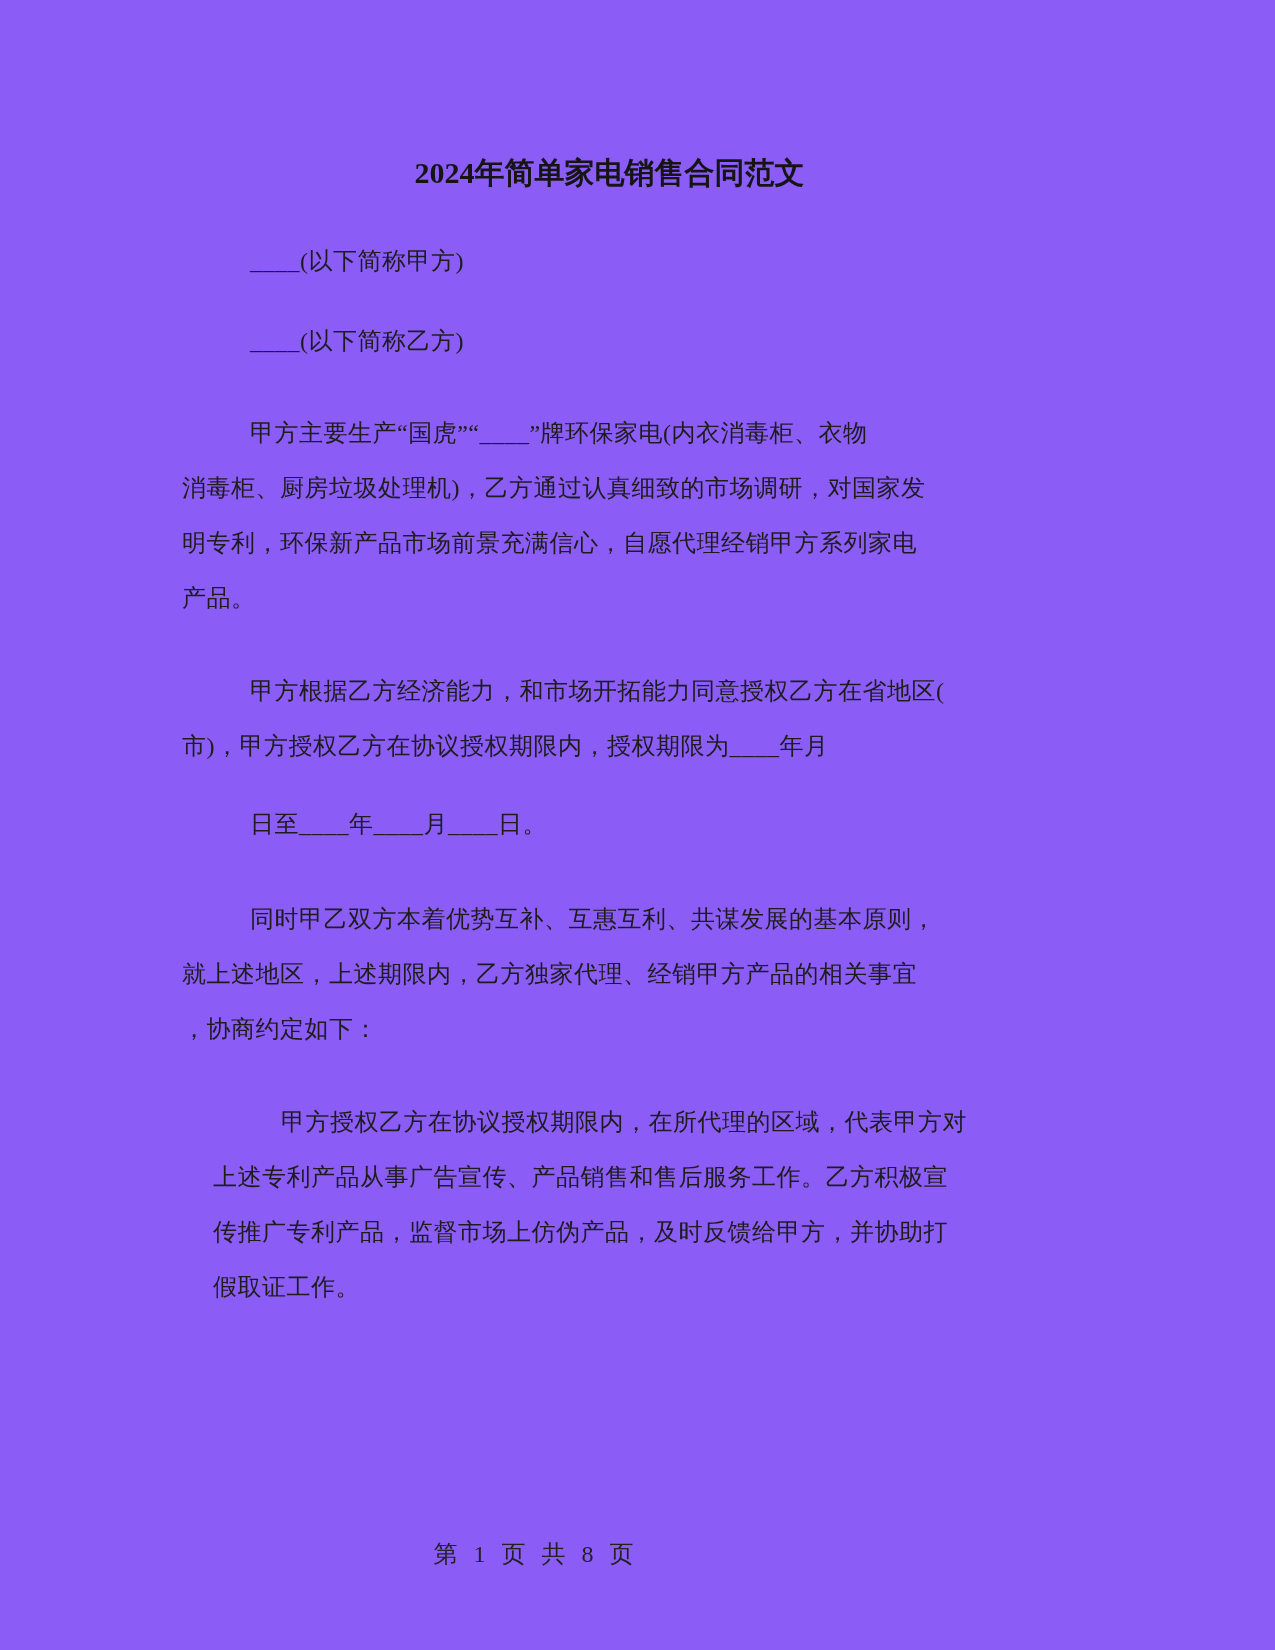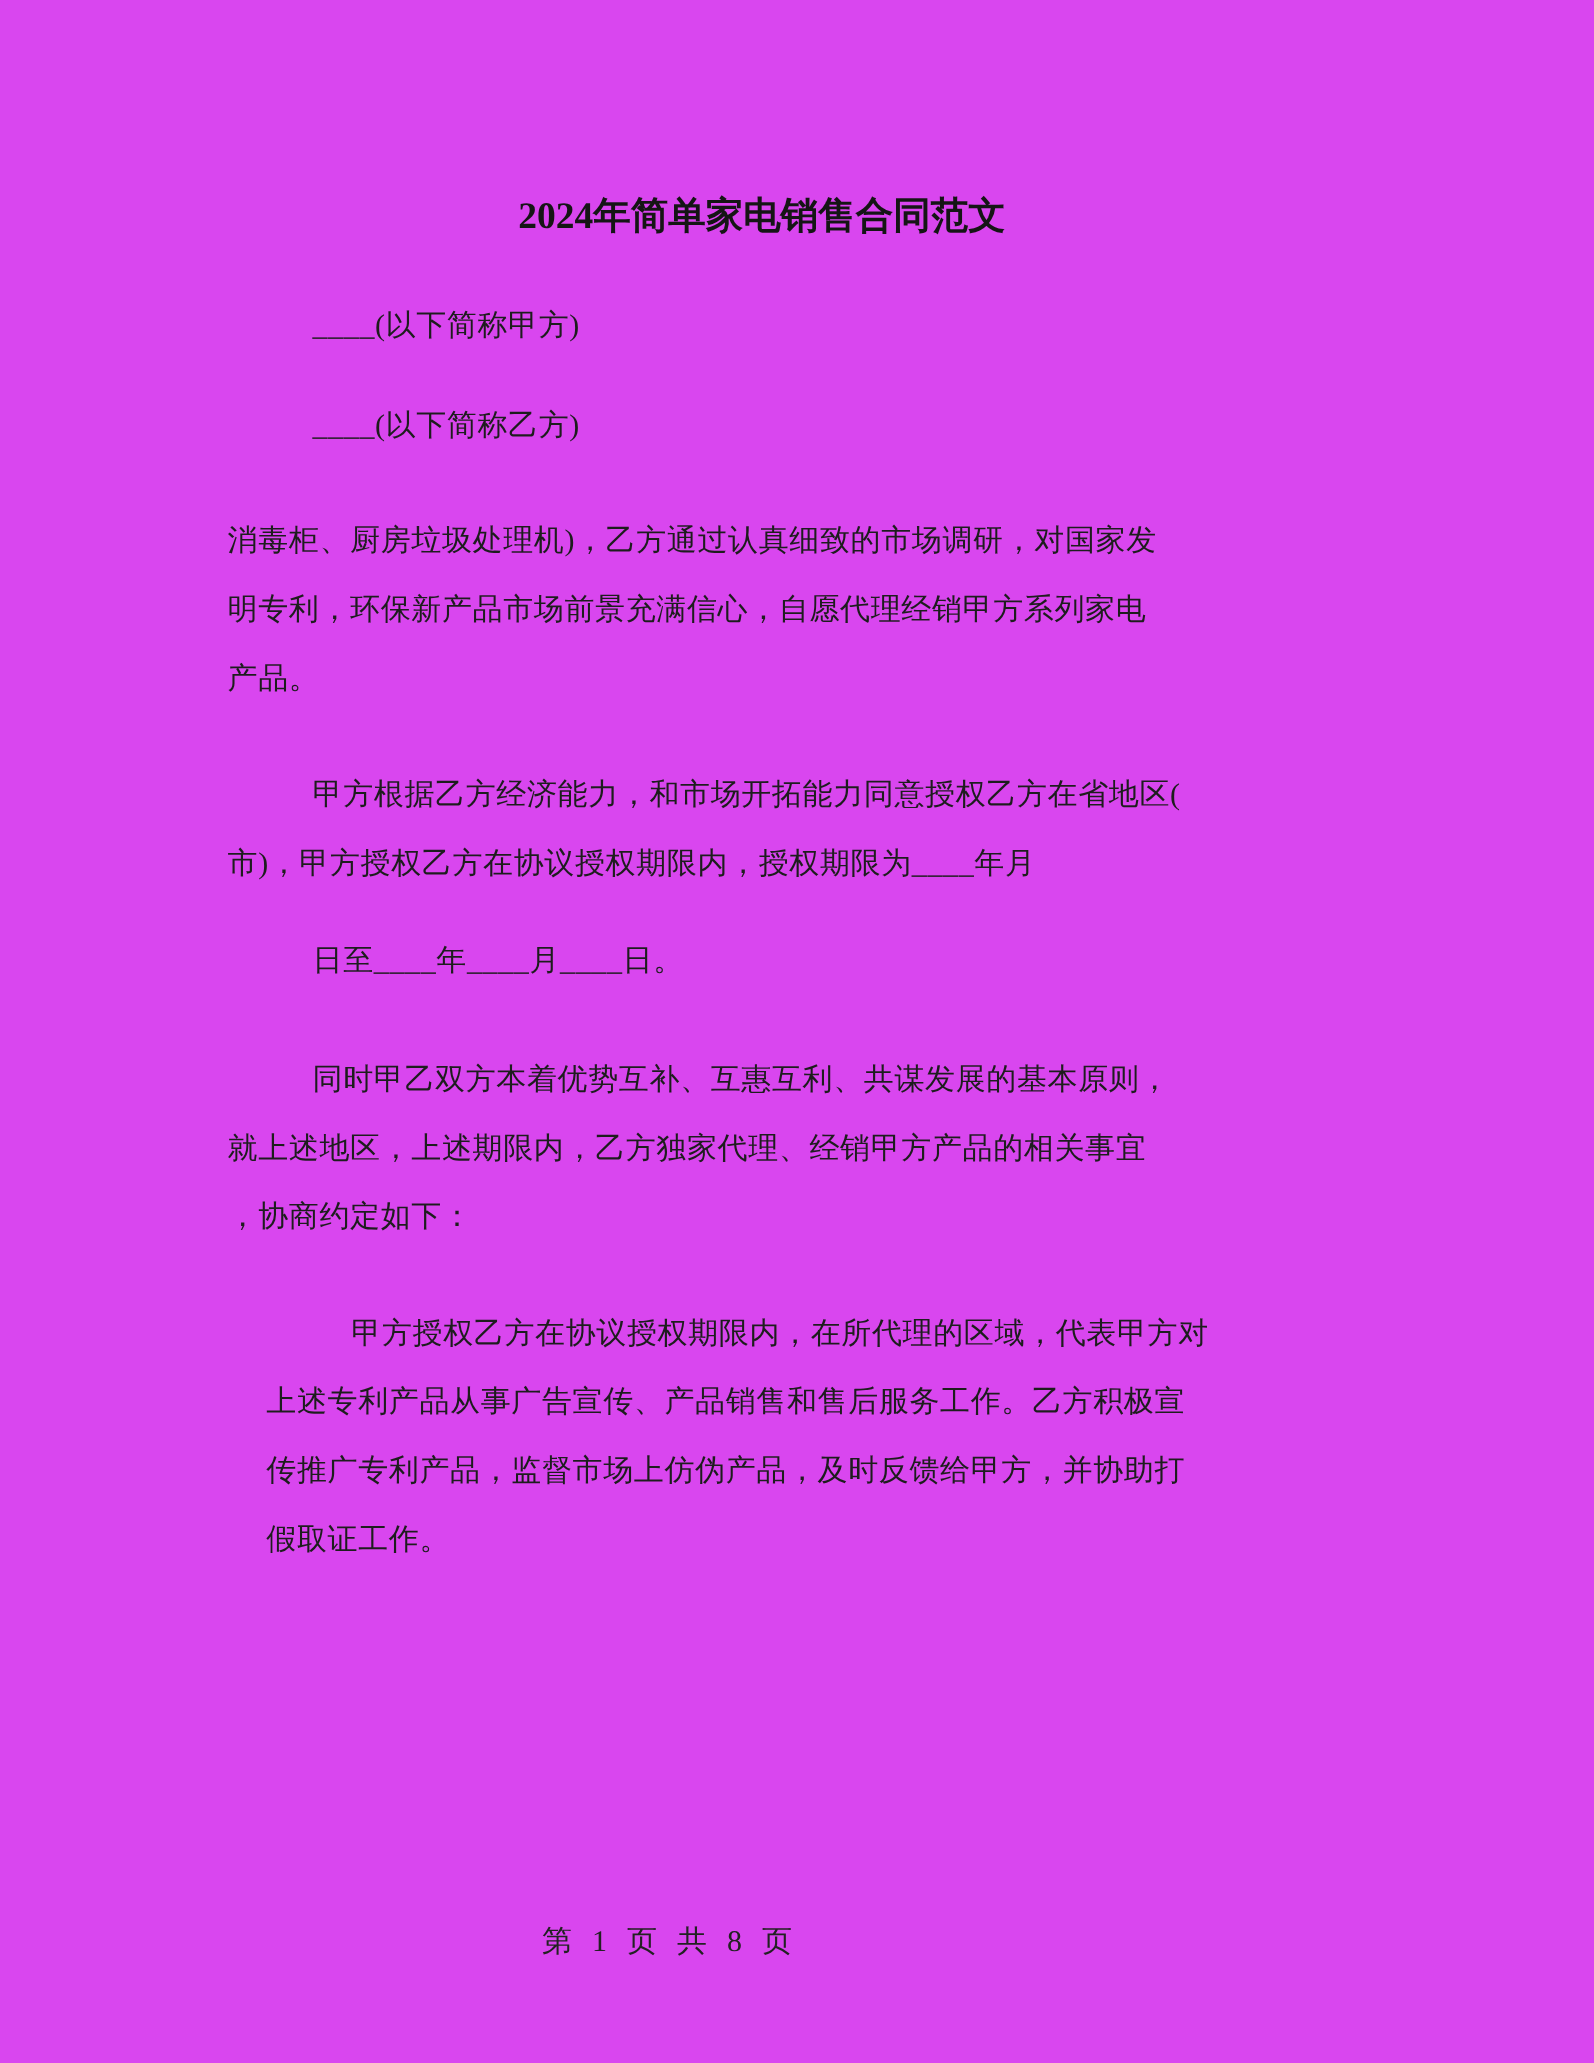--- a/index.html
+++ b/index.html
@@ -13,21 +13,21 @@
     position: relative;
     overflow: hidden;
     font-family: "Liberation Serif", serif;
     color: #1d1d1d;
   }
   .page {
     position: absolute;
     left: 0; top: 0;
     width: 1275px;
     height: 1650px;
-    background: #d946ef;
+    background: #8b5cf6;
   }
   .content {
     position: absolute;
     left: 182px;
     top: 145px;
     width: 855px;
   }
   .doc-title {
     height: 55px;
     line-height: 55px;
@@ -79,20 +79,21 @@
 
     <div class="para p1">
       <div class="line first">____(以下简称甲方)</div>
     </div>
 
     <div class="para p2">
       <div class="line first">____(以下简称乙方)</div>
     </div>
 
     <div class="para p3">
+      <div class="line first">甲方主要生产“国虎”“____”牌环保家电(内衣消毒柜、衣物</div>
       <div class="line">消毒柜、厨房垃圾处理机)，乙方通过认真细致的市场调研，对国家发</div>
       <div class="line">明专利，环保新产品市场前景充满信心，自愿代理经销甲方系列家电</div>
       <div class="line">产品。</div>
     </div>
 
     <div class="para p4">
       <div class="line first">甲方根据乙方经济能力，和市场开拓能力同意授权乙方在省地区(</div>
       <div class="line">市)，甲方授权乙方在协议授权期限内，授权期限为____年月</div>
     </div>
 

